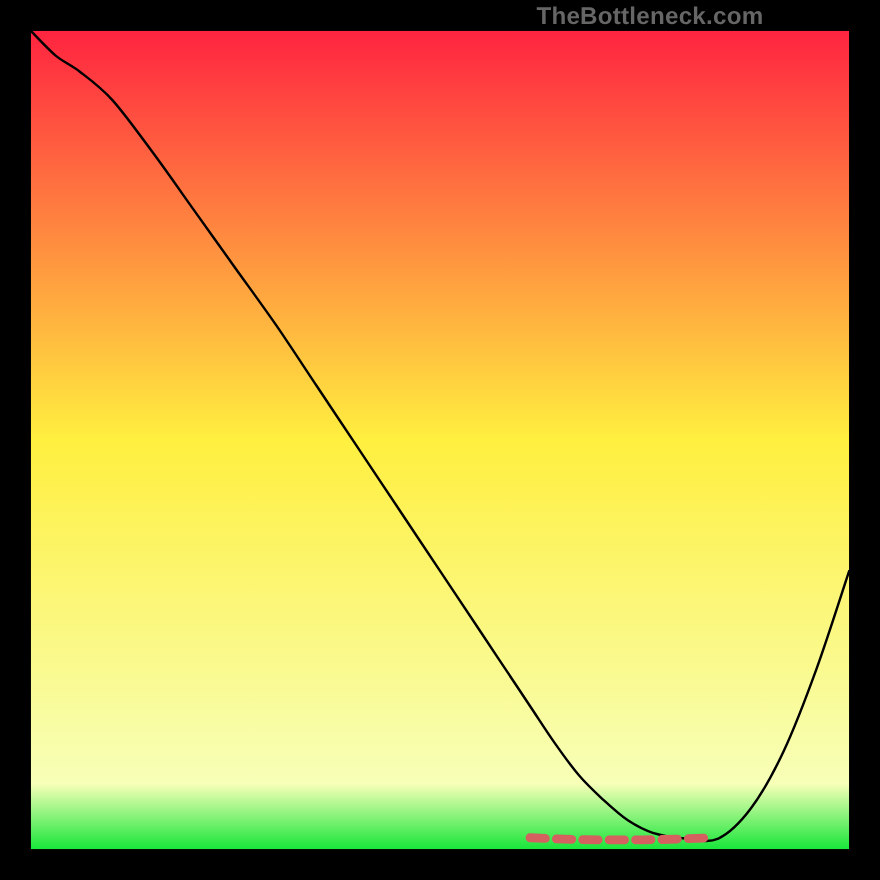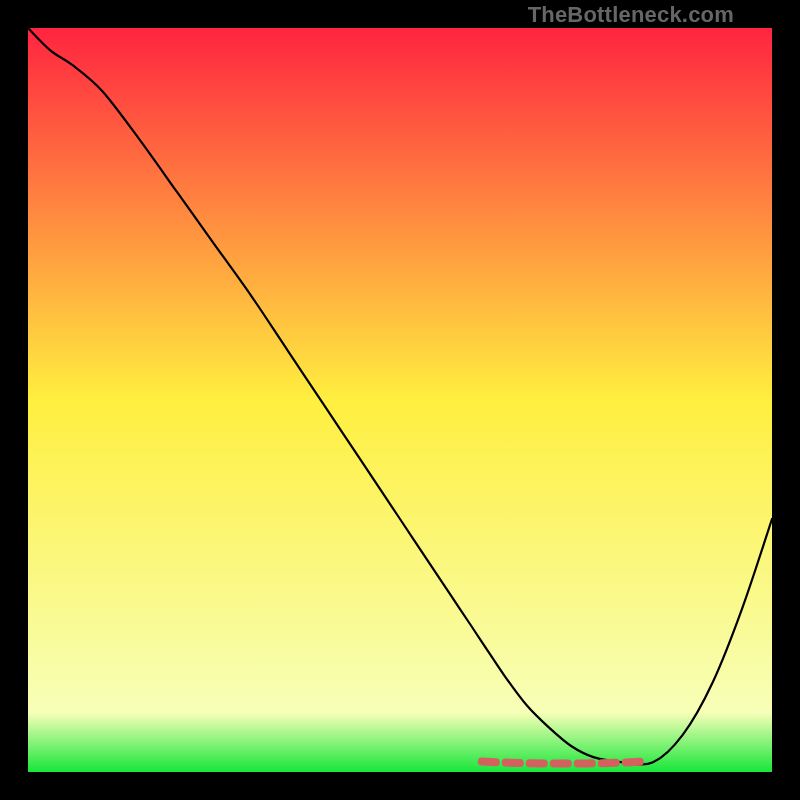--- a/index.html
+++ b/index.html
@@ -8,21 +8,20 @@
     width: 800px;
     height: 800px;
     background: #000;
     overflow: hidden;
   }
   .frame {
     position: relative;
     width: 704px;
     height: 800px;
     background: #000;
-    padding-left: 40px;
   }
   .watermark {
     position: absolute;
     top: 2px;
     right: 10px;
     color: #666;
     font-family: Arial, Helvetica, sans-serif;
     font-size: 22px;
     font-weight: 600;
     letter-spacing: 0.2px;

